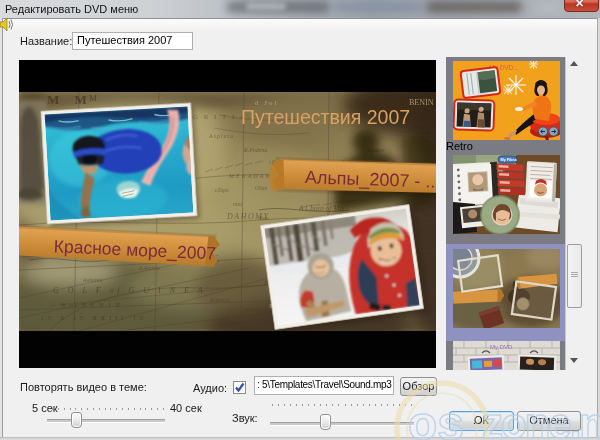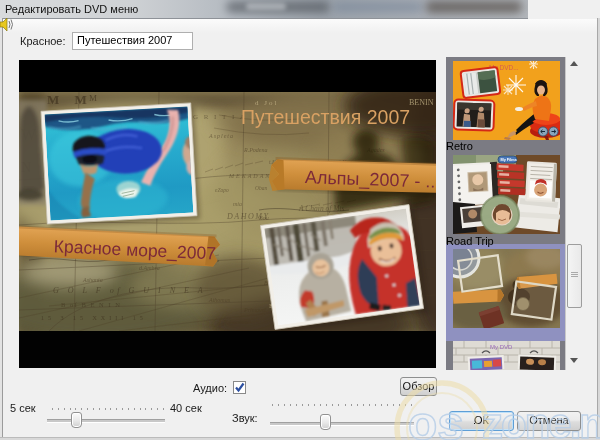--- a/index.html
+++ b/index.html
@@ -1,19 +1,19 @@
 <!DOCTYPE html>
 <html><head><meta charset="utf-8">
 <style>
 html,body{margin:0;padding:0;}
 body{width:600px;height:440px;overflow:hidden;font-family:"Liberation Sans",sans-serif;background:#f0f0f0;}
 .abs{position:absolute;}
 #dlg{position:absolute;left:0;top:0;width:600px;height:440px;background:#f0f0f0;overflow:hidden;}
 
-#tbar{left:0;top:0;width:528px;height:18px;background:linear-gradient(90deg,#d9dbdd 0%,#ced1d4 25%,#b2b8bf 45%,#9ba2aa 62%,#a7acb3 80%,#b2b6bb 100%);overflow:hidden;border-bottom:1px solid #8e9298;}
+#tbar{left:0;top:0;width:600px;height:18px;background:linear-gradient(90deg,#d9dbdd 0%,#ced1d4 25%,#b2b8bf 45%,#9ba2aa 62%,#a7acb3 80%,#b2b6bb 100%);overflow:hidden;border-bottom:1px solid #8e9298;}
 #tbar .blob{position:absolute;filter:blur(4px);}
 #ttext{left:5px;top:3px;font-size:11px;color:#111;position:absolute;white-space:nowrap;}
 #closebtn{position:absolute;left:564px;top:-6px;width:33px;height:16px;border:1px solid #7c2a20;border-radius:0 0 4px 4px;background:linear-gradient(#f0a090 0%,#d6604c 45%,#b83626 55%,#c4503a 100%);}
 #closebtn span{position:absolute;left:10px;top:2px;color:#fff;font-size:11px;font-weight:bold;text-shadow:0 0 2px #701505;}
 
 #ledge{left:0;top:18px;width:2px;height:422px;background:#e3e3e3;border-right:1px solid #9b9b9b;}
 #redge{left:597px;top:18px;width:3px;height:422px;background:#d8d8d8;border-left:1px solid #a8a8a8;}
 #bedge{left:0;top:437px;width:600px;height:3px;background:#d8d8d8;border-top:1px solid #bbb;}
 .lbl{position:absolute;font-size:11px;color:#1a1a1a;white-space:nowrap;}
 #nameinput{left:72px;top:32px;width:115px;height:15px;background:#fff;border:1px solid #afafaf;position:absolute;font-size:11px;color:#000;padding:1px 0 0 4px;}
@@ -56,21 +56,21 @@
   </div>
   <div class="abs" style="left:0;top:19px;width:600px;height:14px;background:linear-gradient(#fbfbfb,#f0f0f0);"></div>
   <div id="ledge" class="abs"></div>
   <div id="redge" class="abs"></div>
   <div id="bedge" class="abs"></div>
 
   <svg class="abs" style="left:0;top:18px" width="16" height="14" viewBox="0 0 16 14">
     <polygon points="0,4 3,4 7,0 7,13 3,9 0,9" fill="#e8c820" stroke="#8a7a10" stroke-width="0.7"></polygon>
     <path d="M9,3 Q11,6.5 9,10 M11,1.5 Q14,6.5 11,11.5" stroke="#777" stroke-width="1" fill="none"></path>
   </svg>
-  <div class="lbl" style="left:20px;top:35px;">Красное:</div>
+  <div class="lbl" style="left:20px;top:35px;">Название:</div>
   <div id="nameinput">Путешествия 2007</div>
 
   <div id="prev">
       <svg id="scene" width="417" height="308" viewBox="0 0 417 308" style="position:absolute;left:0;top:0">
   <defs>
     <clipPath id="cpv">
             <rect x="0" y="32" width="417" height="239"></rect>
           </clipPath>
     <linearGradient id="water" x1="0" y1="0" x2="0" y2="1">
       <stop offset="0" stop-color="#33c4d6"></stop>
@@ -551,30 +551,30 @@
       <g transform="rotate(2 90 306)">
             <rect x="72" y="298" width="38" height="15" fill="#efede8"></rect>
             <rect x="74" y="300" width="34" height="13" fill="#28201c"></rect>
             <ellipse cx="84" cy="305" rx="4" ry="3" fill="#c89058"></ellipse>
             <ellipse cx="96" cy="305" rx="4" ry="3" fill="#b88048"></ellipse>
           </g>
     </g>
   </svg>
     </div>
   <div class="itemlbl" style="left:446px;top:140px;">Retro</div>
-  <div class="itemlbl" style="left:446px;top:235px;">Road Trip</div>
   <div id="sbar">
     <div style="position:absolute;left:4px;top:4px;width:0;height:0;border-left:4px solid transparent;border-right:4px solid transparent;border-bottom:5px solid #555;"></div>
     <div id="sthumb">
         <div style="position:absolute;left:3px;top:27px;width:7px;height:1px;background:#aaa;box-shadow:0 2px 0 #aaa,0 4px 0 #aaa;"></div>
       </div>
     <div style="position:absolute;left:4px;bottom:7px;width:0;height:0;border-left:4px solid transparent;border-right:4px solid transparent;border-top:5px solid #555;"></div>
   </div>
 
-  <div class="lbl" style="left:10px;top:402px;">5 сек</div>
+  <div class="lbl" style="left:20px;top:381px;">Повторять видео в теме:</div>
+  <div class="lbl" style="left:32px;top:402px;">5 сек</div>
   <div class="lbl" style="left:170px;top:402px;">40 сек</div>
   <div class="ticks" id="ticks1" style="left:52px;top:408px;width:112px;">
       <div class="tick" style="left: 0px;"></div>
       <div class="tick" style="left: 5.84211px;"></div>
       <div class="tick" style="left: 11.6842px;"></div>
       <div class="tick" style="left: 17.5263px;"></div>
       <div class="tick" style="left: 23.3684px;"></div>
       <div class="tick" style="left: 29.2105px;"></div>
       <div class="tick" style="left: 35.0526px;"></div>
       <div class="tick" style="left: 40.8947px;"></div>
@@ -592,20 +592,21 @@
       <div class="tick" style="left: 111px;"></div>
     </div>
   <div class="track" style="left:47px;top:419px;width:118px;"></div>
   <div class="sthumbv" style="left:71px;top:412px;"></div>
   <div class="lbl" style="left:193px;top:382px;">Аудио:</div>
   <div id="chk">
       <svg width="13" height="13" viewBox="0 0 13 13" style="position:absolute;left:-1px;top:-1px">
         <path d="M3,6.5 L5.5,9.5 L10.5,2.5" stroke="#2c4fa0" stroke-width="2.2" fill="none"></path>
       </svg>
     </div>
+  <div id="audiofield">: 5\Templates\Travel\Sound.mp3</div>
   <div class="btn" id="browsebtn"><span>Обзор</span></div>
   <div class="lbl" style="left:232px;top:412px;">Звук:</div>
   <div class="ticks" id="ticks2" style="left:272px;top:404px;width:140px;">
       <div class="tick" style="left: 0px;"></div>
       <div class="tick" style="left: 6.04348px;"></div>
       <div class="tick" style="left: 12.087px;"></div>
       <div class="tick" style="left: 18.1304px;"></div>
       <div class="tick" style="left: 24.1739px;"></div>
       <div class="tick" style="left: 30.2174px;"></div>
       <div class="tick" style="left: 36.2609px;"></div>

